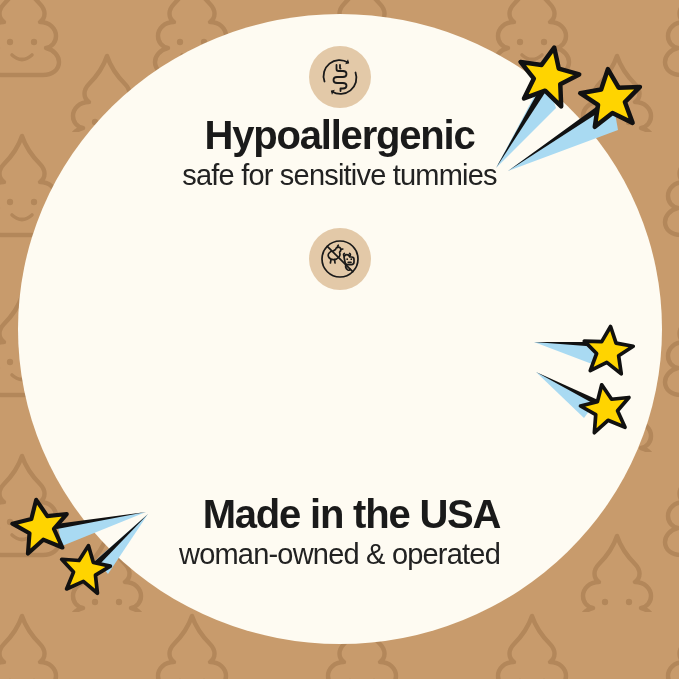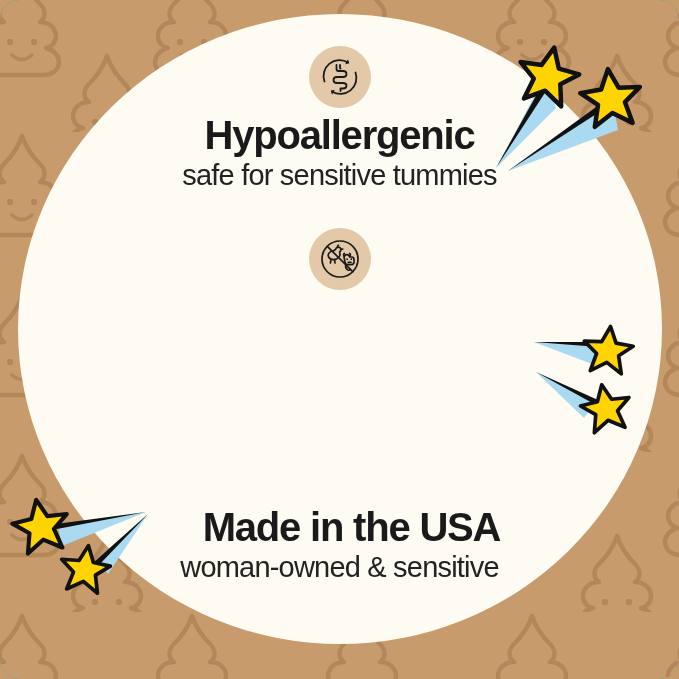--- a/index.html
+++ b/index.html
@@ -7,21 +7,20 @@
     width:679px;height:679px;
     font-family:"Liberation Sans", sans-serif;
     overflow:hidden;
     background:#c89b6c;
   }
   .stage{
     position:relative;
     width:679px;height:679px;
     overflow:hidden;
     background:#14b8a6;
-    border-radius:20px;
   }
 
   
   .pattern{
     position:absolute;inset:0;
     z-index:0;
   }
   .pattern svg{display:block;width:679px;height:679px;}
 
   
@@ -82,21 +81,21 @@
   .subline{
     font-family:"Liberation Sans", sans-serif;
     font-weight:400;
     font-size:29px;
     line-height:1.12;
     letter-spacing:-0.8px;
     color:#222222;
     margin:2px 0 0 0;
     white-space:nowrap;
   }
-  .block.b3 .headline{margin-top:16px;padding-left:24px;}
+  .block.b3 .headline{margin-top:3px;padding-left:24px;}
 </style>
 </head>
 <body>
 
 <div class="stage">
 
   <div class="pattern">
     <svg viewBox="0 0 679 679" xmlns="http://www.w3.org/2000/svg">
       <defs>
         <g id="poop">
@@ -171,21 +170,21 @@
             <circle cx="30.2" cy="23.2" r="0.9" fill="#1a1a1a" stroke="none"></circle>
             <circle cx="34.3" cy="23.2" r="0.9" fill="#1a1a1a" stroke="none"></circle>
             <path d="M31.2 26.3 L34 26.3"></path>
           </g>
         </svg>
       </div>
     </div>
 
     <div class="block b3">
       <p class="headline">Made in the USA</p>
-      <p class="subline"><span>woman-owned </span><span>&amp;</span><span> sensitive</span></p>
+      <p class="subline"><span>woman-owned </span><span>&amp;</span><span> operated</span></p>
     </div>
 
   </div>
 
   <div class="stars">
     <svg viewBox="0 0 679 679" xmlns="http://www.w3.org/2000/svg">
       <defs>
         <g id="star5">
           <path d="M0,-30 L8.8,-10.5 L30,-9 L13.5,4.5 L19,26
                    L0,14 L-19,26 L-13.5,4.5 L-30,-9 L-8.8,-10.5 Z" fill="#FFD400" stroke="#111111" stroke-width="4.5" stroke-linejoin="round"></path>

